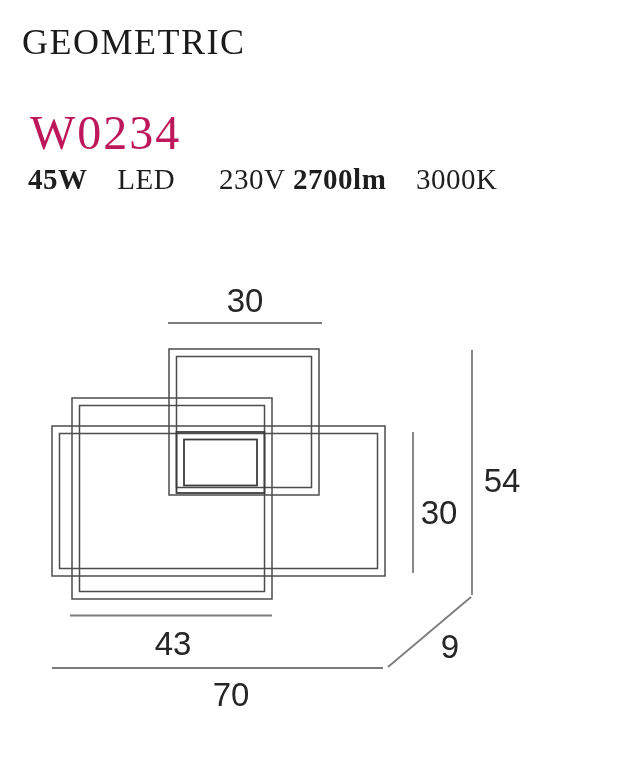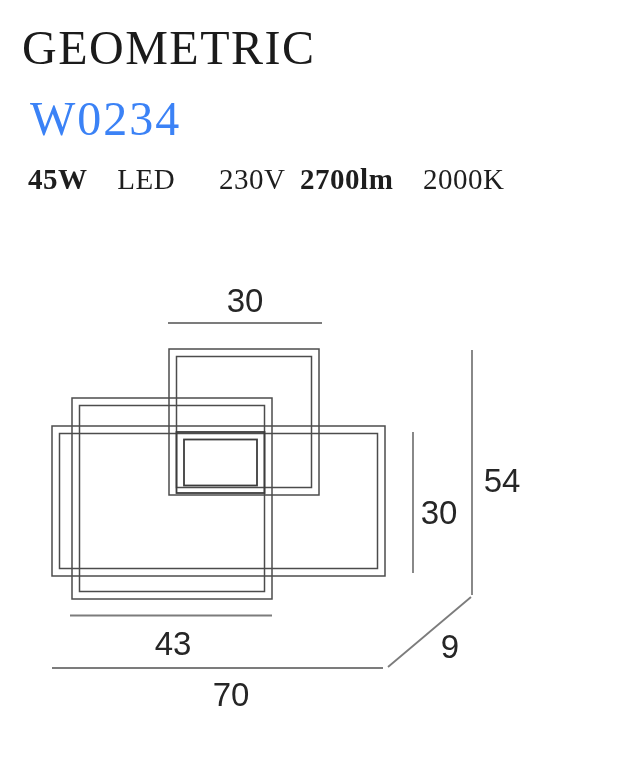--- a/index.html
+++ b/index.html
@@ -12,50 +12,50 @@
     width: 620px;
     height: 781px;
     background: #ffffff;
     overflow: hidden;
     font-family: "Liberation Serif", serif;
   }
   .title {
     position: absolute;
     left: 22px;
     top: 24px;
-    font-size: 48px;
+    font-size: 36px;
     line-height: 1;
     letter-spacing: 1.5px;
     color: #1b1b1b;
     white-space: nowrap;
   }
   .model {
     position: absolute;
     left: 30px;
-    top: 95px;
+    top: 109px;
     font-size: 48px;
     line-height: 1;
     letter-spacing: 2px;
-    color: #3b82f6;
+    color: #be185d;
     white-space: nowrap;
   }
   .specs {
     position: absolute;
     left: 28px;
     top: 165px;
     font-size: 29px;
     line-height: 1;
     letter-spacing: 0.5px;
     color: #1e1e1e;
     white-space: nowrap;
   }
   .specs span { display: inline-block; }
   .gap-lg { margin-right: 22px; font-weight: bold; }
   .gap-md { margin-right: 36px; }
-  .gap-sm { margin-right: 7px; }
+  .gap-sm { margin-right: 0; }
 
   svg.drawing {
     position: absolute;
     left: 0;
     top: 0;
   }
   .frame {
     fill: none;
     stroke: #4c4c4c;
     stroke-width: 1.5;
@@ -84,21 +84,21 @@
 
   <div class="title">GEOMETRIC</div>
 
   <div class="model">W0234</div>
 
   <div class="specs">
     <span class="gap-lg">45W</span>
     <span class="gap-md">LED</span>
     <span class="gap-sm">230V</span>
     <span class="gap-lg">2700lm</span>
-    <span>2000K</span>
+    <span>3000K</span>
   </div>
 
   <svg class="drawing" width="620" height="781" viewBox="0 0 620 781">
 
     <g>
       <rect class="frame" x="169" y="349" width="150" height="146"></rect>
       <rect class="frame" x="176.5" y="356.5" width="135" height="131"></rect>
     </g>
 
     <g>

